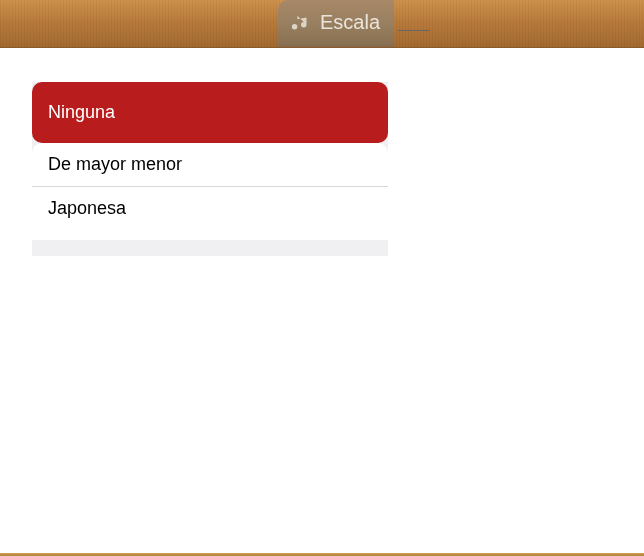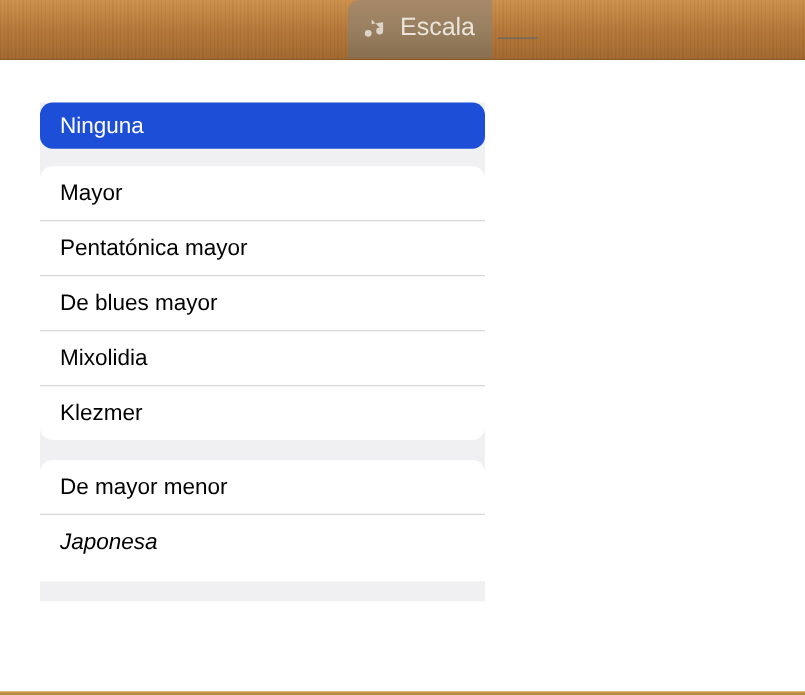--- a/index.html
+++ b/index.html
@@ -57,27 +57,26 @@
       background: #666;
     }
     .popup {
       position: absolute;
       left: 32px;
       top: 82px;
       width: 356px;
       background: #f0f0f2;
     }
     .popup-header {
-      background: #1d4ed8;
+      background: #b91c1c;
       color: #ffffff;
       font-size: 18px;
       font-weight: 400;
-      padding: 8px 16px;
+      padding: 20px 16px;
       border-radius: 10px;
-      margin-bottom: 14px;
       cursor: pointer;
     }
     .scale-group {
       background: #ffffff;
       border-radius: 10px;
       margin-bottom: 16px;
       overflow: hidden;
     }
     .scale-item {
       font-size: 18px;
@@ -88,21 +87,20 @@
     }
     .scale-item:last-child {
       border-bottom: none;
     }
     .scale-group.last {
       border-bottom-left-radius: 0;
       border-bottom-right-radius: 0;
     }
     .scale-group.last .scale-item:last-child {
       padding-bottom: 21px;
-      font-style: italic;
     }
     .bottom-edge {
       position: absolute;
       bottom: 0;
       left: 0;
       width: 644px;
       height: 3px;
       background: linear-gradient(to bottom, #d0a050 0%, #b08040 100%);
     }
   </style>
@@ -116,27 +114,20 @@
     </svg>
     <span class="scale-label">Escala</span>
   </div>
 </div>
 
 <div class="callout-line"></div>
 
 <div class="popup">
   <div class="popup-header">Ninguna</div>
 
-  <div class="scale-group">
-    <div class="scale-item">Mayor</div>
-    <div class="scale-item">Pentatónica mayor</div>
-    <div class="scale-item">De blues mayor</div>
-    <div class="scale-item">Mixolidia</div>
-    <div class="scale-item">Klezmer</div>
-  </div>
 
   <div class="scale-group last">
     <div class="scale-item">De mayor menor</div>
     <div class="scale-item">Japonesa</div>
   </div>
 </div>
 
 <div class="bottom-edge"></div>
 
 </body></html>

